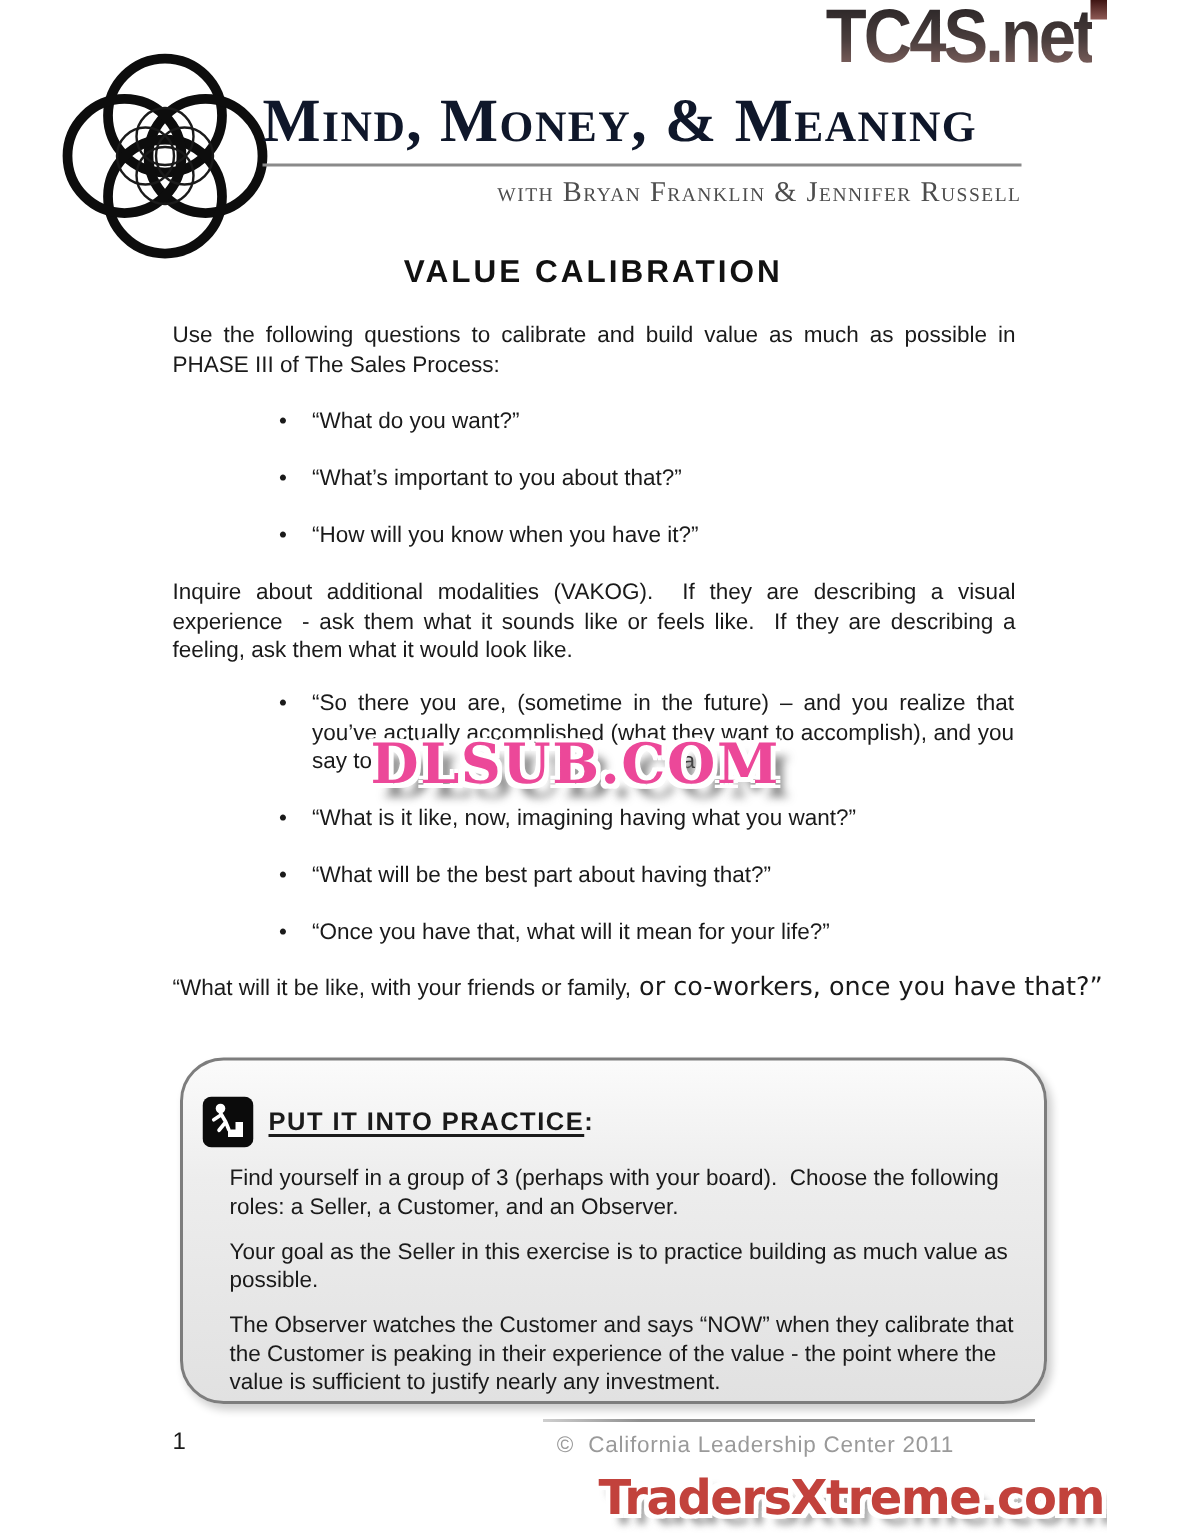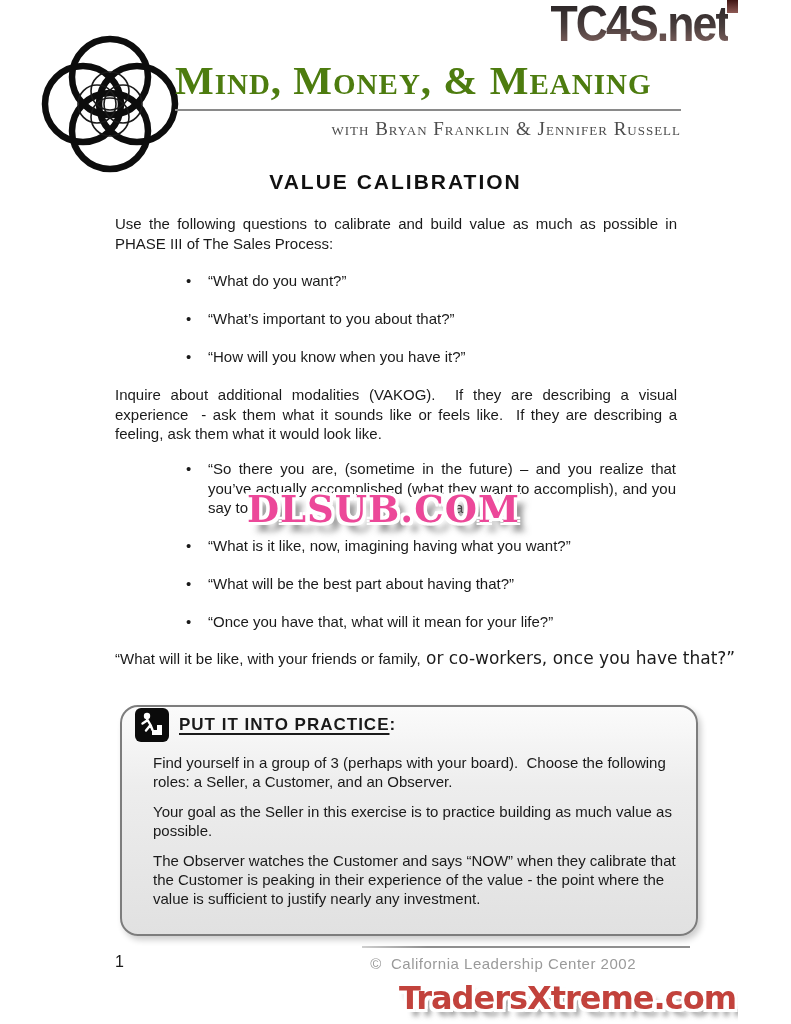--- a/index.html
+++ b/index.html
@@ -25,21 +25,21 @@
     font-family:"DejaVu Sans",sans-serif;font-weight:bold;font-size:32px;letter-spacing:-1px;
     color:#c2423c;white-space:nowrap;
     text-shadow:-3px -3px 0 #fff,3px -3px 0 #fff,-3px 3px 0 #fff,3px 3px 0 #fff,
                 -3px 0 0 #fff,3px 0 0 #fff,0 -3px 0 #fff,0 3px 0 #fff,
                 6px 7px 5px rgba(130,130,130,.8);}
 
   
   .logo{position:absolute;left:44px;top:38px;}
   .title-block{position:absolute;left:175px;top:56px;width:506px;}
   .doc-title{font-family:"Liberation Serif",serif;font-variant:small-caps;
-    font-size:41px;letter-spacing:1px;color:#4d7c0f;white-space:nowrap;
+    font-size:41px;letter-spacing:1px;color:#0f172a;white-space:nowrap;
     border-bottom:2px solid #8a8a8a;padding-bottom:5px;margin:0;font-weight:600;}
   .doc-subtitle{font-family:"Liberation Serif",serif;font-variant:small-caps;
     font-size:19px;letter-spacing:1px;color:#4d4d4d;text-align:right;margin-top:7px;}
 
   .page-heading{position:absolute;left:0;top:170px;width:791px;text-align:center;
     font-size:21px;font-weight:bold;letter-spacing:2px;color:#111;}
 
   
   .para{position:absolute;left:115px;width:562px;font-size:15px;line-height:19.5px;
     text-align:justify;white-space:pre-wrap;}
@@ -56,23 +56,23 @@
   .bigbullet .lines{width:468px;}
   .jline{text-align:justify;text-align-last:justify;}
   .line3{position:relative;}
   .line3 .frag-a{position:absolute;left:247px;top:0;}
 
   .friends{position:absolute;left:115px;top:648px;width:660px;font-size:15px;white-space:nowrap;}
   .friends .alt{font-family:"DejaVu Sans",sans-serif;font-size:17px;}
 
   
   .practice-box{position:absolute;left:120px;top:705px;width:578px;height:231px;
-    box-sizing:border-box;border:2px solid #7d7d7d;border-radius:18px;
+    box-sizing:border-box;border:2px solid #7d7d7d;border-radius:29px;
     background:linear-gradient(180deg,#fbfbfb 0%,#ededed 35%,#e1e1e1 100%);
-    box-shadow:3px 4px 6px rgba(0,0,0,.2);padding:1px 14px 0 13px;}
+    box-shadow:3px 4px 6px rgba(0,0,0,.2);padding:24px 14px 0 13px;}
   .box-head{display:flex;align-items:center;gap:10px;}
   .practice-heading{font-size:17px;font-weight:bold;letter-spacing:1px;}
   .practice-heading .u{text-decoration:underline;text-underline-offset:3px;text-decoration-thickness:1.5px;}
   .box-para{font-size:15px;line-height:19px;margin:11px 2px 0 18px;white-space:pre-wrap;}
 
   
   .footer-line{position:absolute;left:362px;top:946px;width:328px;height:2px;
     background:linear-gradient(90deg,#cfcfcf,#8f8f8f 20%,#8f8f8f);}
   .page-num{position:absolute;left:115px;top:953px;font-size:16px;}
   .copyright{position:absolute;right:102px;top:955px;font-size:15px;color:#9a9a9a;
@@ -172,17 +172,17 @@
         <span class="u">PUT IT INTO PRACTICE</span><span>:</span>
       </div>
     </div>
     <div class="box-para">Find yourself in a group of 3 (perhaps with your board).  Choose the following roles: a Seller, a Customer, and an Observer.</div>
     <div class="box-para">Your goal as the Seller in this exercise is to practice building as much value as possible.</div>
     <div class="box-para">The Observer watches the Customer and says “NOW” when they calibrate that the Customer is peaking in their experience of the value - the point where the value is sufficient to justify nearly any investment.</div>
   </div>
 
   <div class="footer-line"></div>
   <div class="page-num">1</div>
-  <div class="copyright">©  California Leadership Center 2002</div>
+  <div class="copyright">©  California Leadership Center 2011</div>
 
   <div class="wm-traders">TradersXtreme.com</div>
 
 </div>
 
 </body></html>

